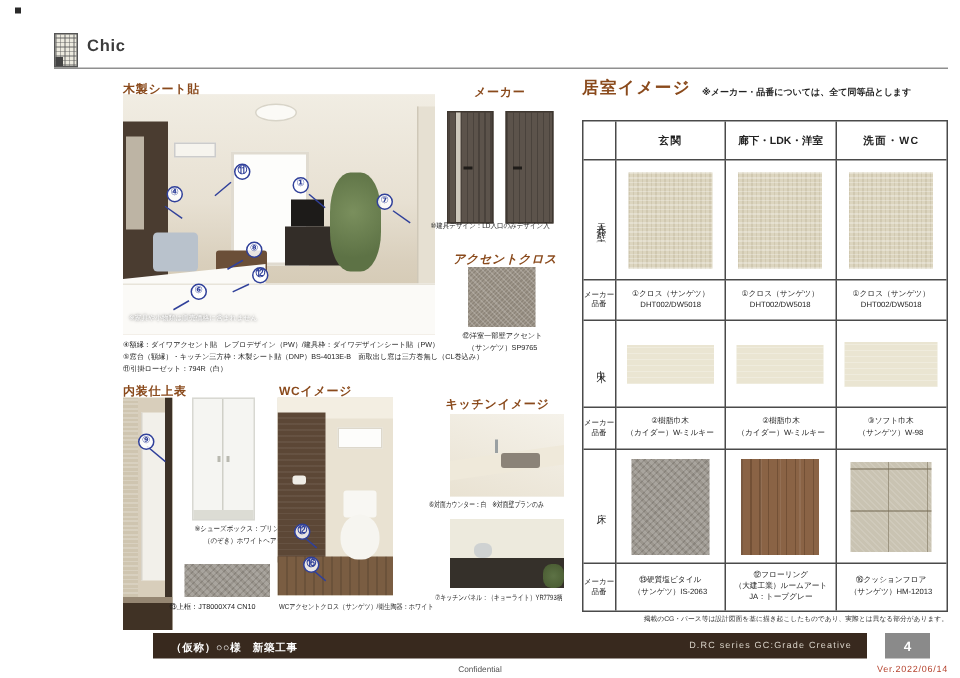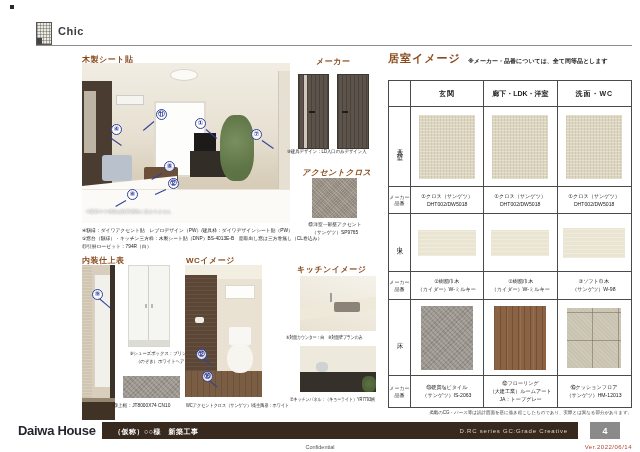--- a/index.html
+++ b/index.html
@@ -278,21 +278,20 @@
       <div class="fcell fc-data">
           <div class="cell-txt">
             <div>⑯クッションフロア</div>
             <div>（サンゲツ）HM-12013</div>
           </div>
         </div>
     </div>
   </div>
   <div class="abs" style="left:400px;top:410px;width:232px;text-align:right;font-size:4.5px;color:#333;white-space:nowrap;">掲載のCG・パース等は設計図面を基に描き起こしたものであり、実際とは異なる部分があります。</div>
 
-  <div class="abs" style="left:18px;top:423px;font-size:13px;font-weight:bold;color:#26262e;letter-spacing:-.3px;">Daiwa House</div>
   <div class="abs" style="left:102px;top:422px;width:476px;height:17px;background:#38291e;">
     <span class="abs" style="left:12px;top:5px;font-size:7px;font-weight:bold;color:#fff;letter-spacing:.5px;white-space:nowrap;">（仮称）○○様　新築工事</span>
     <span class="abs" style="right:10px;top:6px;font-size:6px;color:#d8d2c8;letter-spacing:.8px;white-space:nowrap;">D.RC series GC:Grade Creative</span>
   </div>
   <div class="abs" style="left:590px;top:422px;width:30px;height:17px;background:#8a8a8a;color:#fff;font-size:9px;font-weight:bold;display:flex;align-items:center;justify-content:center;">4</div>
   <div class="abs" style="left:0;right:0;top:444px;text-align:center;font-size:5.5px;color:#555;">Confidential</div>
   <div class="abs" style="right:8px;top:444px;font-size:6px;color:#b5432e;letter-spacing:.5px;">Ver.2022/06/14</div>
 
 </div>
 

